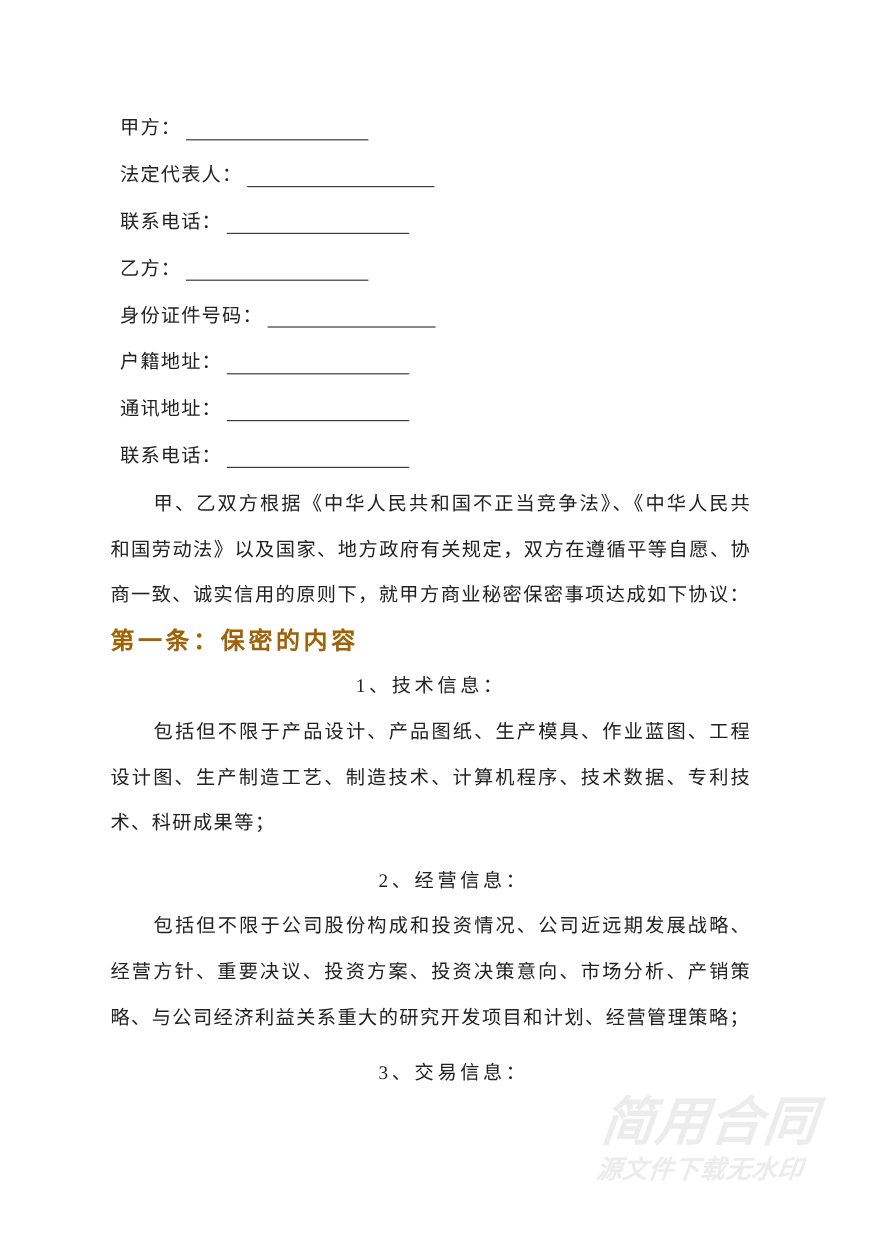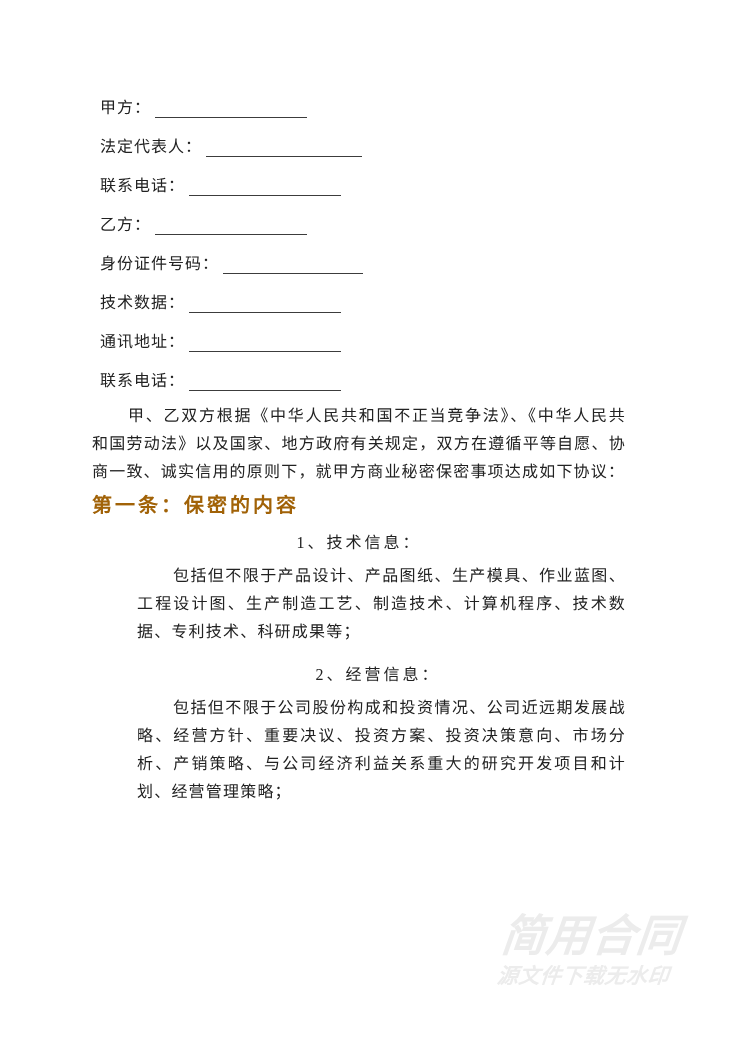--- a/index.html
+++ b/index.html
@@ -39,28 +39,28 @@
     height: 20px;
     margin-left: 4px;
     border-bottom: 1px solid #3c3c3c;
     vertical-align: -5px;
   }
   .blank.long { width: 156px; }
   .blank.short { width: 140px; }
   
   .para {
     font-size: 16px;
-    line-height: 28px;
+    line-height: 38px;
     letter-spacing: 1.2px;
     text-align: justify;
     line-break: strict;
     color: #222222;
   }
   .preamble { margin-top: 2px; text-indent: 36px; }
-  .indent { text-indent: 36px; margin-left: 45px; }
+  .indent { text-indent: 36px; }
   .heading {
     font-size: 20px;
     line-height: 38px;
     font-weight: bold;
     letter-spacing: 3px;
     color: #a16207;
   }
   .item-title {
     font-size: 16px;
     line-height: 38px;
@@ -110,40 +110,41 @@
       <div class="field-row">
         <span class="field-label">联系电话：</span><span class="blank"></span>
       </div>
       <div class="field-row">
         <span class="field-label">乙方：</span><span class="blank"></span>
       </div>
       <div class="field-row">
         <span class="field-label">身份证件号码：</span><span class="blank short"></span>
       </div>
       <div class="field-row">
-        <span class="field-label">技术数据：</span><span class="blank"></span>
+        <span class="field-label">户籍地址：</span><span class="blank"></span>
       </div>
       <div class="field-row">
         <span class="field-label">通讯地址：</span><span class="blank"></span>
       </div>
       <div class="field-row">
         <span class="field-label">联系电话：</span><span class="blank"></span>
       </div>
     </div>
 
     <p class="para preamble">甲、乙双方根据《中华人民共和国不正当竞争法》、《中华人民共和国劳动法》以及国家、地方政府有关规定，双方在遵循平等自愿、协商一致、诚实信用的原则下，就甲方商业秘密保密事项达成如下协议：</p>
 
     <h3 class="heading">第一条：保密的内容</h3>
 
     <p class="para item-title">1、技术信息：</p>
     <p class="para indent">包括但不限于产品设计、产品图纸、生产模具、作业蓝图、工程设计图、生产制造工艺、制造技术、计算机程序、技术数据、专利技术、科研成果等；</p>
 
     <p class="para item-title indented mt10">2、经营信息：</p>
     <p class="para indent">包括但不限于公司股份构成和投资情况、公司近远期发展战略、经营方针、重要决议、投资方案、投资决策意向、市场分析、产销策略、与公司经济利益关系重大的研究开发项目和计划、经营管理策略；</p>
 
+    <p class="para item-title indented mt8">3、交易信息：</p>
 
   </div>
 
   <div class="watermark">
     <div class="wm-title">简用合同</div>
     <div class="wm-sub">源文件下载无水印</div>
   </div>
 </div>
 
 </body></html>

